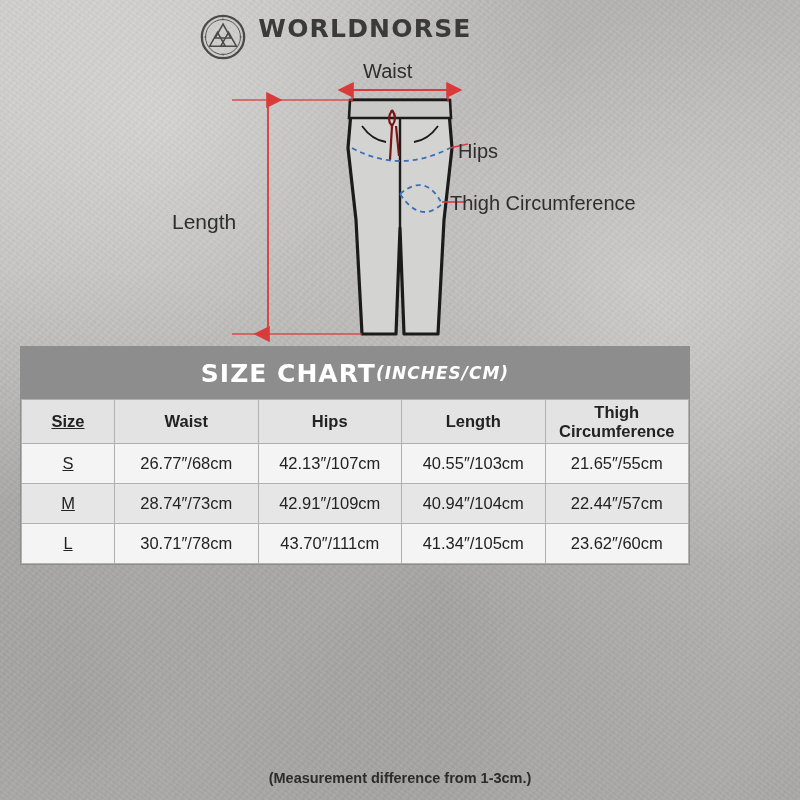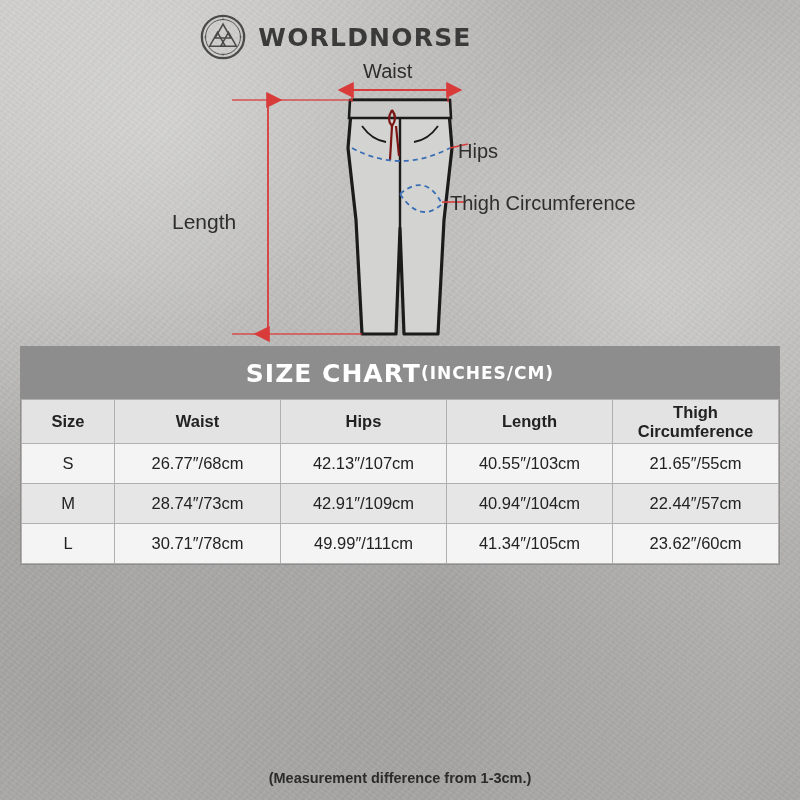--- a/index.html
+++ b/index.html
@@ -35,21 +35,21 @@
       repeating-linear-gradient(-48deg, rgba(255,255,255,.05) 0 3px, rgba(0,0,0,.04) 3px 6px);
   }
 
   
   .brand {
     position: absolute;
     top: 14px;
     left: 0;
     width: 672px;
     display: flex;
-    align-items: center;
+    align-items: flex-start;
     justify-content: center;
     gap: 12px;
   }
   .brand-logo { width: 46px; height: 46px; display:block; }
   .brand-name {
     font-size: 25px;
     font-weight: bold;
     letter-spacing: 1.2px;
     color: #3a3a3a;
     font-family: "DejaVu Sans", sans-serif;
@@ -73,21 +73,21 @@
   .lbl-waist { left: 363px; top: 8px; font-size: 20px; }
   .lbl-hips  { left: 458px; top: 88px; font-size: 20px; }
   .lbl-thigh { left: 450px; top: 140px; font-size: 20px; }
   .lbl-length{ left: 172px; top: 158px; font-size: 21px; }
 
   
   #chart {
     position: absolute;
     left: 20px;
     top: 346px;
-    width: 760px;
+    width: 670px;
     border: 1px solid #8e8e8e;
     background: #efefef;
     box-sizing: border-box;
   }
   .chart-title {
     height: 52px;
     background: #8d8d8d;
     color: #ffffff;
     display: flex;
     align-items: center;
@@ -96,20 +96,21 @@
   }
   .chart-title .t-main {
     font-size: 25px;
     font-weight: bold;
     font-family: "DejaVu Sans", sans-serif;
   }
   .chart-title .t-sub {
     font-size: 17px;
     font-weight: bold;
     font-family: "DejaVu Sans", sans-serif;
+    font-style: italic;
   }
   table {
     width: 100%;
     border-collapse: collapse;
     table-layout: fixed;
   }
   th, td {
     border: 1px solid #b0b0b0;
     text-align: center;
     color: #222;
@@ -119,21 +120,21 @@
     font-family: "Liberation Sans", sans-serif;
   }
   thead th {
     background: #e3e3e3;
     font-weight: bold;
     font-size: 16.5px;
     height: 43px;
   }
   tbody tr:nth-child(odd) td { background: #f4f4f4; }
   tbody tr:nth-child(even) td { background: #e6e6e6; }
-  td.size-cell, thead th.size-col { width: 88px; }
+  td.size-cell, thead th.size-col { width: 88px; text-decoration: underline; }
   .footnote {
     position: absolute;
     left: 0;
     top: 770px;
     width: 800px;
     text-align: center;
     font-size: 14.5px;
     font-weight: bold;
     color: #2b2b2b;
   }
@@ -260,21 +261,21 @@
         <tr>
           <td class="size-cell">M</td>
           <td>28.74″/73cm</td>
           <td>42.91″/109cm</td>
           <td>40.94″/104cm</td>
           <td>22.44″/57cm</td>
         </tr>
         <tr>
           <td class="size-cell">L</td>
           <td>30.71″/78cm</td>
-          <td>49.99″/111cm</td>
+          <td>43.70″/111cm</td>
           <td>41.34″/105cm</td>
           <td>23.62″/60cm</td>
         </tr>
       </tbody>
     </table>
   </div>
 
   <div class="footnote">(Measurement difference from 1-3cm.)</div>
 </div>
 

